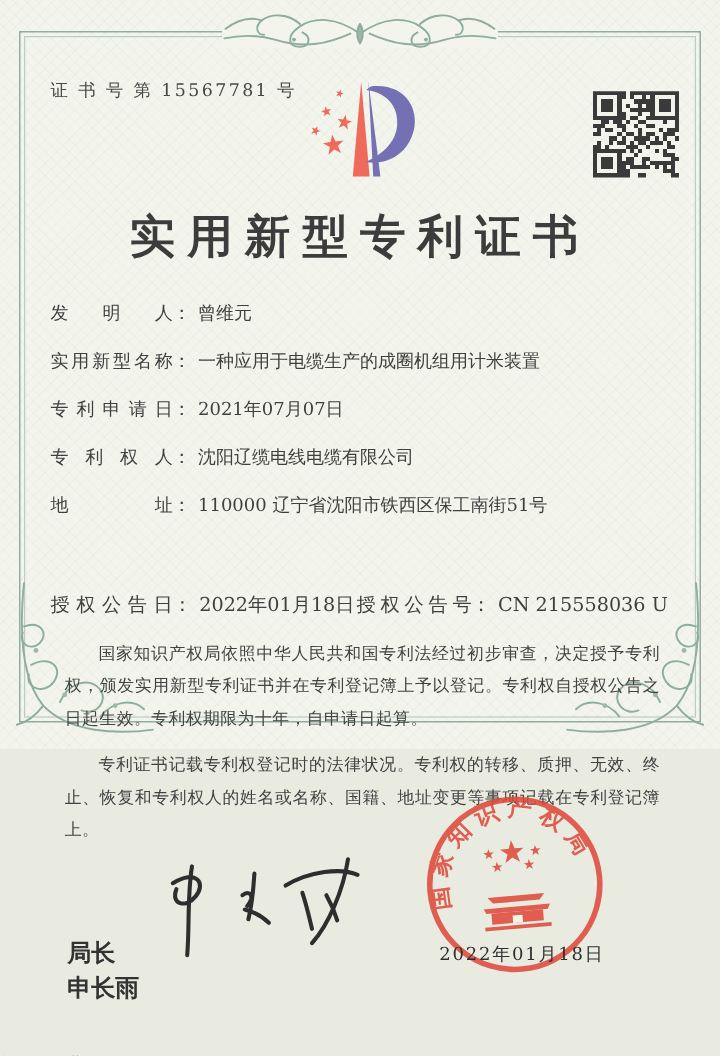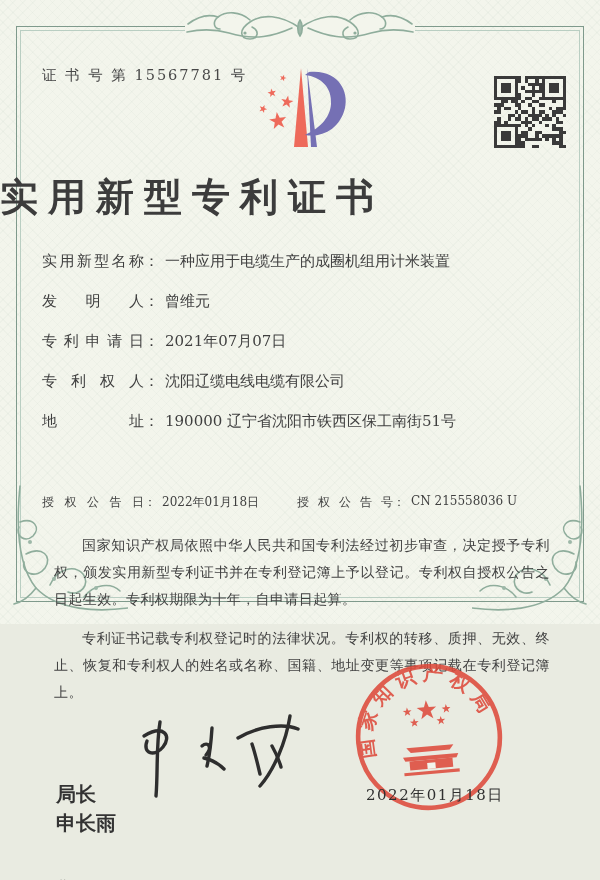--- a/index.html
+++ b/index.html
@@ -13,27 +13,27 @@
     font-family:"DejaVu Serif","Liberation Serif",serif;
     color:#3a3a3a;
     text-decoration:underline;
   }
   
   .frame-outer{position:absolute;left:16px;right:16px;top:26px;bottom:22px;border:1.5px solid #7f9a8c;}
   .frame-inner{position:absolute;left:3px;right:3px;top:3px;bottom:3px;border:1px solid #b9cec2;}
   .cert-no{position:absolute;left:42px;top:66px;font-size:14.5px;letter-spacing:2px;color:#474747;}
   .logo{position:absolute;left:250px;top:62px;width:100px;height:102px;}
   .qr{position:absolute;left:494px;top:76px;width:72px;height:72px;}
-  .title{position:absolute;left:0;right:0;top:172px;font-size:38px;letter-spacing:10px;color:#3c3c3c;font-weight:600;}
+  .title{position:absolute;left:0;right:0;top:172px;text-align:center;font-size:38px;letter-spacing:10px;color:#3c3c3c;font-weight:600;}
   .fields{position:absolute;left:42px;right:36px;top:252px;}
   .row{margin-bottom:21px;font-size:15px;white-space:nowrap;}
   .lbl{display:inline-block;width:102px;text-align:justify;text-align-last:justify;vertical-align:top;color:#3f3f3f;}
   .colon{display:inline-block;vertical-align:top;}
   .val{display:inline-block;margin-left:6px;vertical-align:top;color:#3f3f3f;}
-  .grant-row{position:absolute;left:42px;top:494px;font-size:12px;white-space:nowrap;}
+  .grant-row{position:absolute;left:42px;top:494px;font-size:16px;white-space:nowrap;}
   .grant-pair2{position:absolute;left:255px;top:0;}
   .grant-pair2 .lbl{width:96px;}
   .body-text{position:absolute;left:42px;right:38px;top:520px;font-size:14px;line-height:27px;letter-spacing:.4px;color:#424242;}
   .body-text p{margin:12px;text-indent:2em;text-align:justify;}
   .sign-block{position:absolute;left:56px;top:780px;font-family:"DejaVu Sans","Liberation Sans",sans-serif;font-weight:bold;font-size:20px;line-height:29px;color:#333;}
   .signature{position:absolute;left:122px;top:706px;width:200px;height:105px;}
   .seal{position:absolute;left:352px;top:660px;width:154px;height:154px;transform:rotate(-5deg);}
   .seal-date{position:absolute;left:366px;top:786px;font-size:15px;letter-spacing:1.5px;color:#2f2f2f;z-index:5;}
   .footer{position:absolute;left:0;right:0;top:878px;text-align:left;font-size:12.5px;letter-spacing:1px;color:#4a4a4a;}
   .flourish-top{position:absolute;left:185px;top:6px;width:230px;height:42px;}
@@ -351,33 +351,33 @@
         <rect x="12" y="20" width="1" height="1"></rect>
         <rect x="19" y="20" width="1" height="1"></rect>
         <rect x="20" y="20" width="1" height="1"></rect>
       </g>
     </svg>
 
   <div class="title">实用新型专利证书</div>
 
   <div class="fields">
     <div class="row">
-      <span class="lbl">实用新型名称</span><span class="colon">：</span><span class="val">一种应用于电缆生产的成圈机组用计米装置</span>
+      <span class="lbl">发明人</span><span class="colon">：</span><span class="val">曾维元</span>
     </div>
     <div class="row">
-      <span class="lbl">发明人</span><span class="colon">：</span><span class="val">曾维元</span>
+      <span class="lbl">实用新型名称</span><span class="colon">：</span><span class="val">一种应用于电缆生产的成圈机组用计米装置</span>
     </div>
     <div class="row">
       <span class="lbl">专利申请日</span><span class="colon">：</span><span class="val">2021年07月07日</span>
     </div>
     <div class="row">
       <span class="lbl">专利权人</span><span class="colon">：</span><span class="val">沈阳辽缆电线电缆有限公司</span>
     </div>
     <div class="row">
-      <span class="lbl">地址</span><span class="colon">：</span><span class="val">190000 辽宁省沈阳市铁西区保工南街51号</span>
+      <span class="lbl">地址</span><span class="colon">：</span><span class="val">110000 辽宁省沈阳市铁西区保工南街51号</span>
     </div>
   </div>
 
   <div class="grant-row">
     <span class="lbl">授权公告日</span><span class="colon">：</span><span class="val">2022年01月18日</span>
     <span class="grant-pair2">
       <span class="lbl">授权公告号</span><span class="colon">：</span><span class="val">CN 215558036 U</span>
     </span>
   </div>
 

